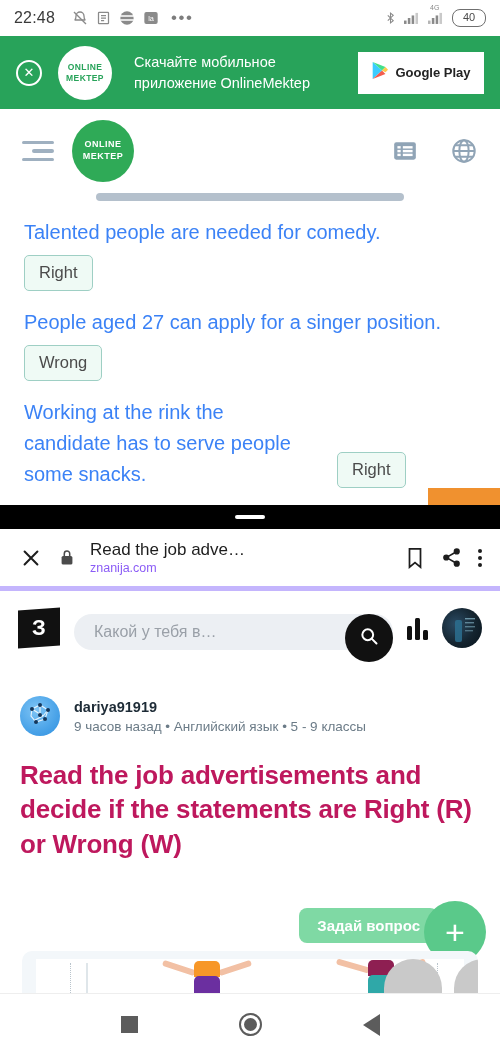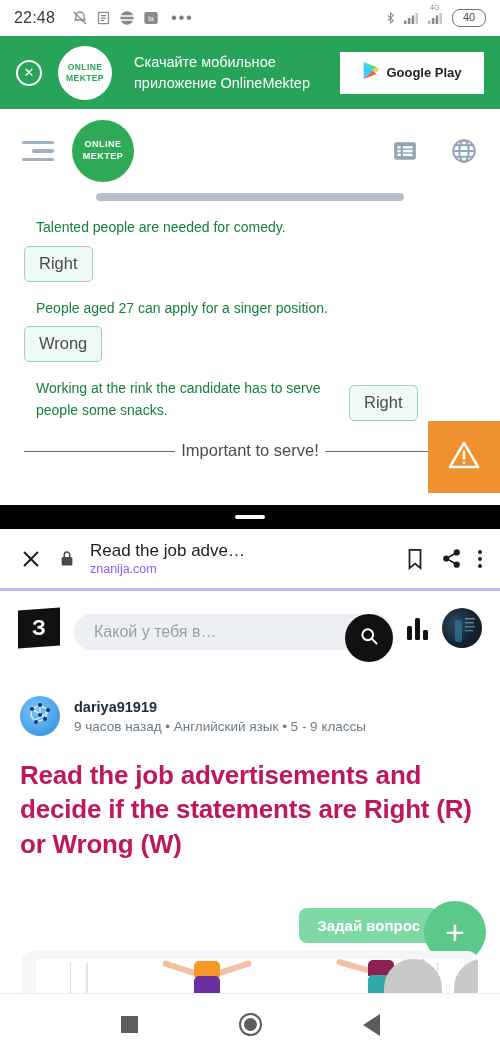--- a/index.html
+++ b/index.html
@@ -40,21 +40,21 @@
     font-size:13px; flex:none;
   }
   .ad-logo {
     width:54px; height:54px; border-radius:50%; background:#fff; flex:none;
     display:flex; flex-direction:column; align-items:center; justify-content:center;
     margin-left:6px;
   }
   .ad-logo span { font-size:8.5px; font-weight:bold; color:#28a35a; letter-spacing:.4px; line-height:1.25; }
   .ad-text { flex:1; color:#fff; font-size:14.5px; line-height:1.42; margin-left:12px; }
   .gp-btn {
-    background:#fff; width:144px; height:42px; flex:none;
+    background:#fff; width:126px; height:42px; flex:none;
     display:flex; align-items:center; justify-content:center; gap:7px;
   }
   .gp-label { font-size:13px; color:#232323; font-weight:600; }
 
   
   .mk-header {
     height:84px; background:#fff; display:flex; align-items:center;
     padding: 0 22px; gap: 18px;
   }
   .mk-menu { display:flex; flex-direction:column; gap:5px; width:32px; }
@@ -70,21 +70,21 @@
   .mk-spacer { flex:1; }
   .mk-icon { color:#90a4b6; display:flex; align-items:center; }
 
   .scroll-divider {
     height:8px; background:#b4c0cc; border-radius:4px;
     margin: 0 96px 0 96px;
   }
 
   
   .quiz { padding: 16px 24px 0; }
-  .q-text { font-size:14px; color:#15803d; line-height:1.55;margin-left:12px; }
+  .q-text { font-size:20px; color:#3b82f6; line-height:1.55; }
   .ans-box {
     display:inline-block; border:1.6px solid #9ecfc4; background:#effaf5;
     border-radius:5px; padding:7px 14px 8px; font-size:16.5px; color:#4b4b4b;
     margin-top:7px;
   }
   .q-block { margin-bottom: 16px; }
   .q-inline { display:flex; align-items:flex-start; flex-wrap:wrap; gap:0 28px; }
 
   .important-row {
     display:flex; align-items:center; margin-top: 16px; position:relative;
@@ -97,21 +97,21 @@
     display:flex; align-items:center; justify-content:center;
   }
 
   
   .black-bar { height:24px; background:#000; display:flex; align-items:center; justify-content:center; }
   .black-bar i { width:30px; height:3.5px; background:#fff; border-radius:2px; }
 
   
   .browserbar {
     height:62px; background:#fff; display:flex; align-items:center;
-    padding:0 18px; gap:16px; border-bottom:3px solid #c4b5fd;
+    padding:0 18px; gap:16px; border-bottom:5px solid #c4b5fd;
   }
   .bb-x { width:26px; display:flex; align-items:center; justify-content:center; color:#222; }
   .bb-lock { color:#4b4b4b; display:flex; align-items:center; }
   .bb-titles { flex:1; display:flex; flex-direction:column; gap:1px; min-width:0; }
   .bb-title { font-size:17px; color:#1d1d1d; white-space:nowrap; overflow:hidden; }
   .bb-url { font-size:12.5px; color:#8b5cf6; }
   .bb-ico { color:#1d1d1d; display:flex; align-items:center; }
   .bb-dots { display:flex; flex-direction:column; gap:3px; align-items:center; }
   .bb-dots i { width:4px; height:4px; border-radius:50%; background:#1d1d1d; display:block; }
 

